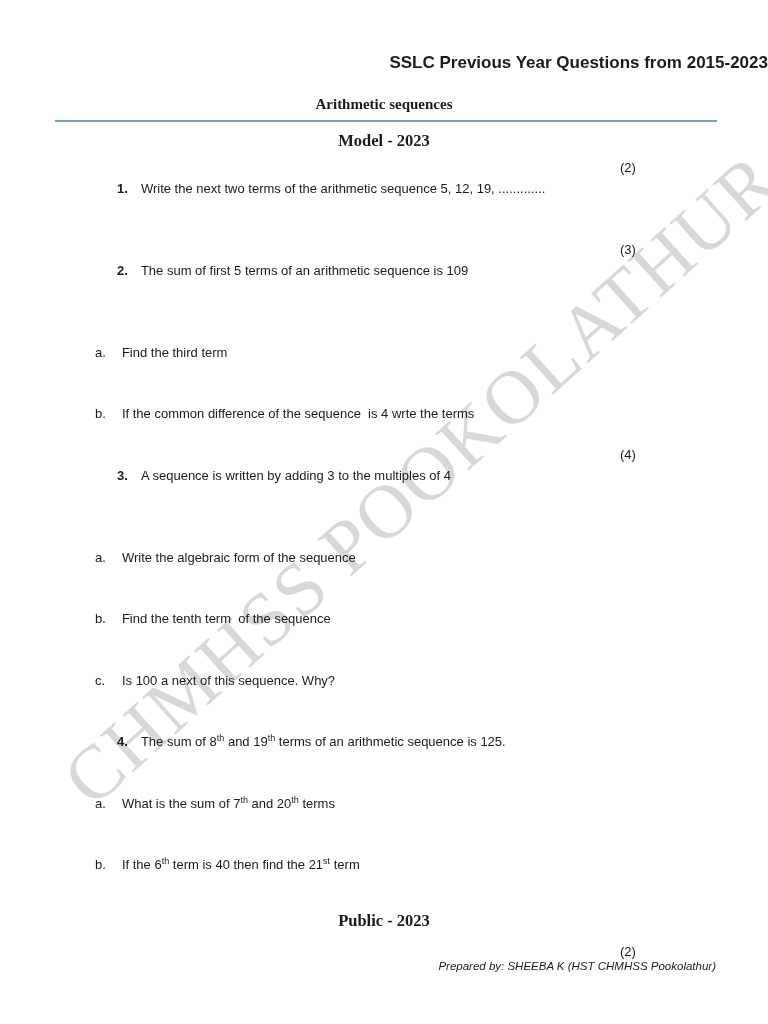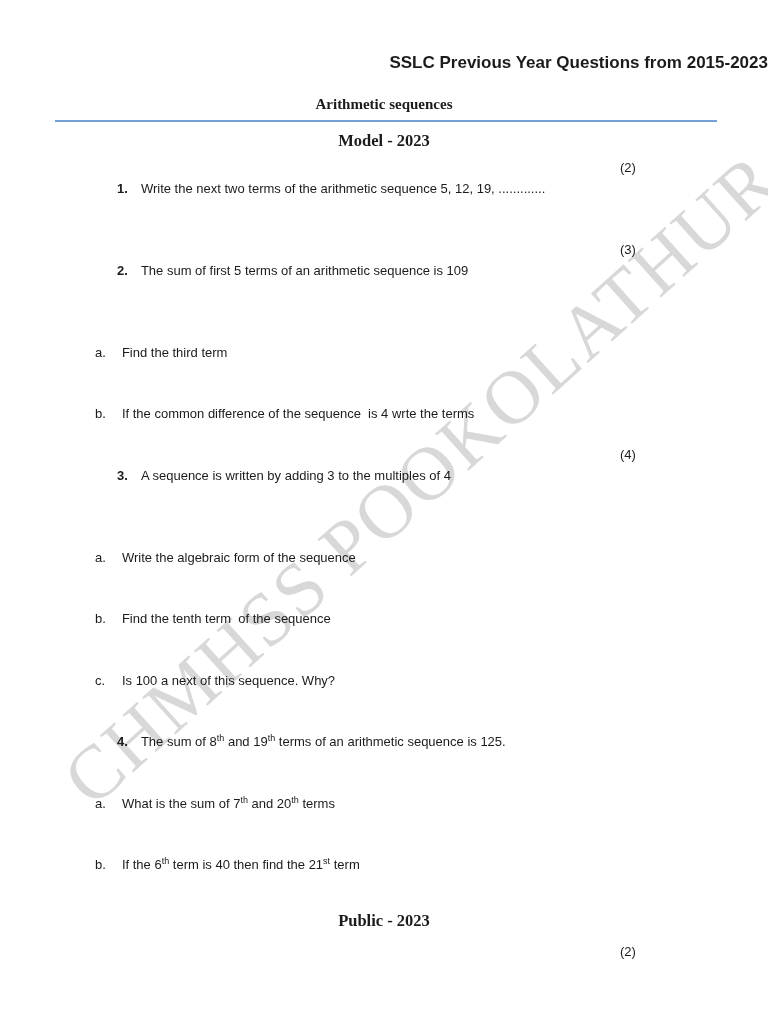--- a/index.html
+++ b/index.html
@@ -94,14 +94,15 @@
     <div class="qs2">
       <div class="line">
         
         <span class="marks">(2)</span>
       </div>
 
     </div>
 
   </div>
 
+  <div class="footer">Prepared by: SHEEBA K (HST CHMHSS Pookolathur)</div>
 
 </div>
 
 </body></html>

